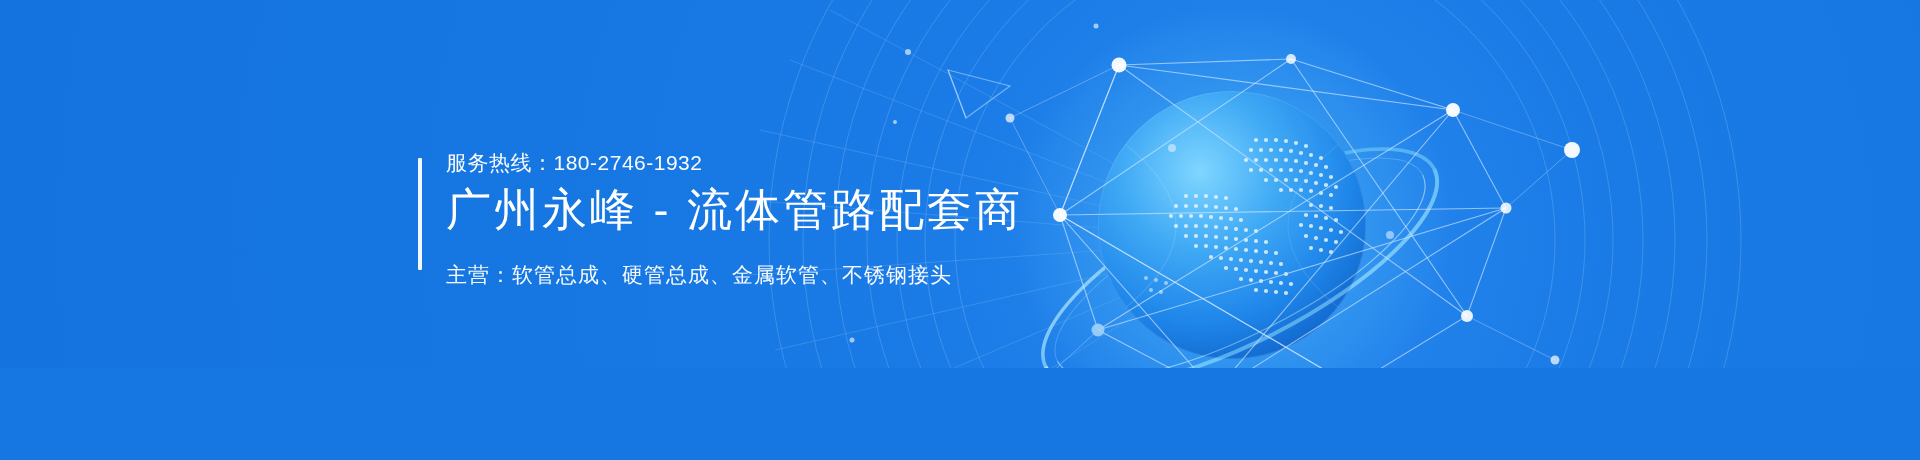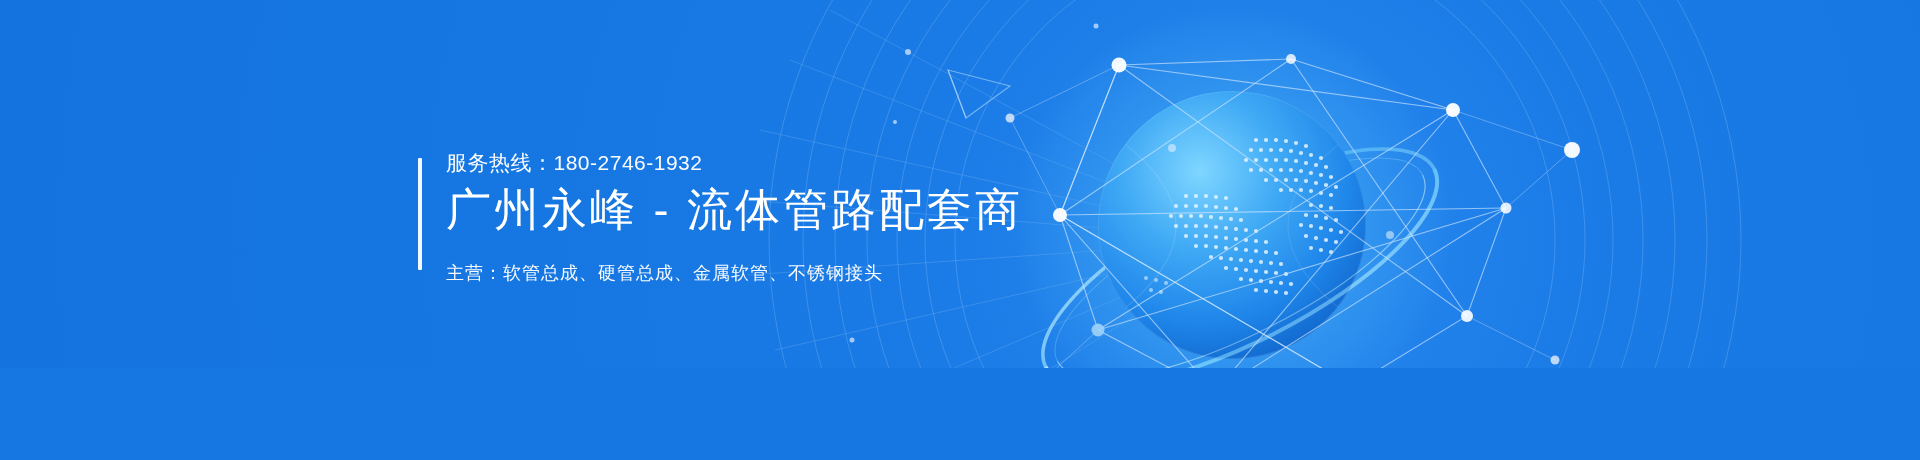--- a/index.html
+++ b/index.html
@@ -30,21 +30,21 @@
   .hotline{
     color:#ffffff;font-size:21px;letter-spacing:.5px;
     line-height:1;margin:0 0 14px 0;white-space:nowrap;
     font-weight:400;opacity:.98;
   }
   .headline{
     color:#ffffff;font-size:45px;line-height:1;margin:0 0 32px 0;
     white-space:nowrap;font-weight:400;letter-spacing:3px;
   }
   .subtitle{
-    color:#ffffff;font-size:18px;line-height:1;margin:0;
+    color:#ffffff;font-size:21px;line-height:1;margin:0;
     white-space:nowrap;font-weight:400;letter-spacing:1px;opacity:.97;
   }
 </style>
 </head>
 <body>
 
 <div class="banner">
 
   <svg class="bg-layer" width="1920" height="460" viewBox="0 0 1920 460" aria-hidden="true">
     <defs>

